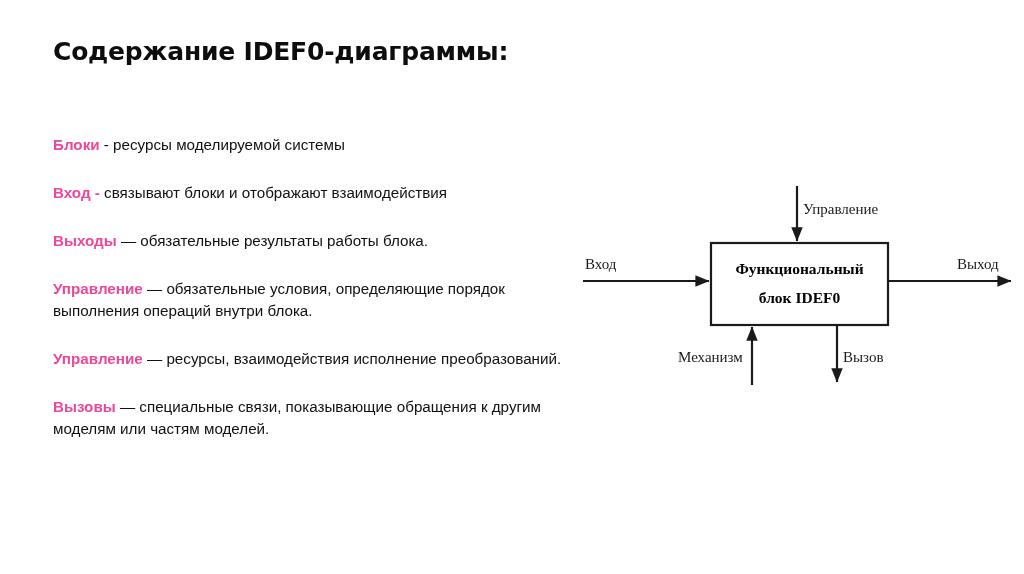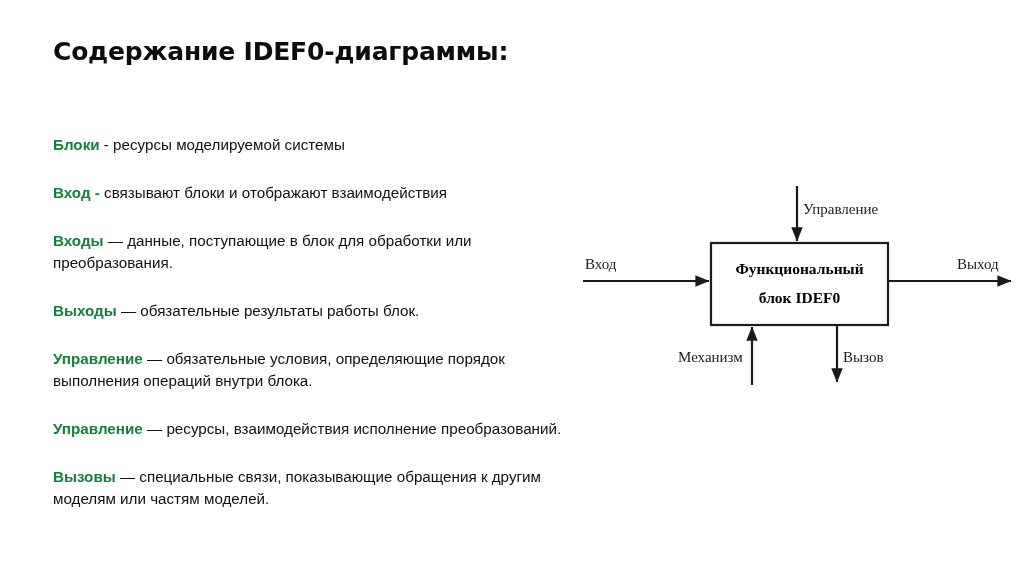--- a/index.html
+++ b/index.html
@@ -40,21 +40,21 @@
   }
   .definition-item {
     font-size: 15.2px;
     line-height: 22px;
     color: #111111;
     margin-bottom: 26px;
   }
   .definition-item:last-child { margin-bottom: 4px; }
   .term {
     font-weight: bold;
-    color: #15803d;
+    color: #ec4899;
   }
   .definition-text {
     font-weight: normal;
   }
 
   
   #idef0-diagram {
     position: absolute;
     left: 570px;
     top: 170px;
@@ -86,26 +86,23 @@
   <div id="definition-list">
 
     <div class="definition-item">
       <span class="term">Блоки</span><span class="definition-text"> - ресурсы моделируемой системы</span>
     </div>
 
     <div class="definition-item">
       <span class="term">Вход -</span><span class="definition-text"> связывают блоки и отображают взаимодействия</span>
     </div>
 
-    <div class="definition-item">
-      <span class="term">Входы</span><span class="definition-text"> — данные, поступающие в блок для обработки или преобразования.</span>
-    </div>
 
     <div class="definition-item">
-      <span class="term">Выходы</span><span class="definition-text"> — обязательные результаты работы блок.</span>
+      <span class="term">Выходы</span><span class="definition-text"> — обязательные результаты работы блока.</span>
     </div>
 
     <div class="definition-item">
       <span class="term">Управление</span><span class="definition-text"> — обязательные условия, определяющие порядок выполнения операций внутри блока.</span>
     </div>
 
     <div class="definition-item">
       <span class="term">Управление</span><span class="definition-text"> — ресурсы, взаимодействия исполнение преобразований.</span>
     </div>
 

